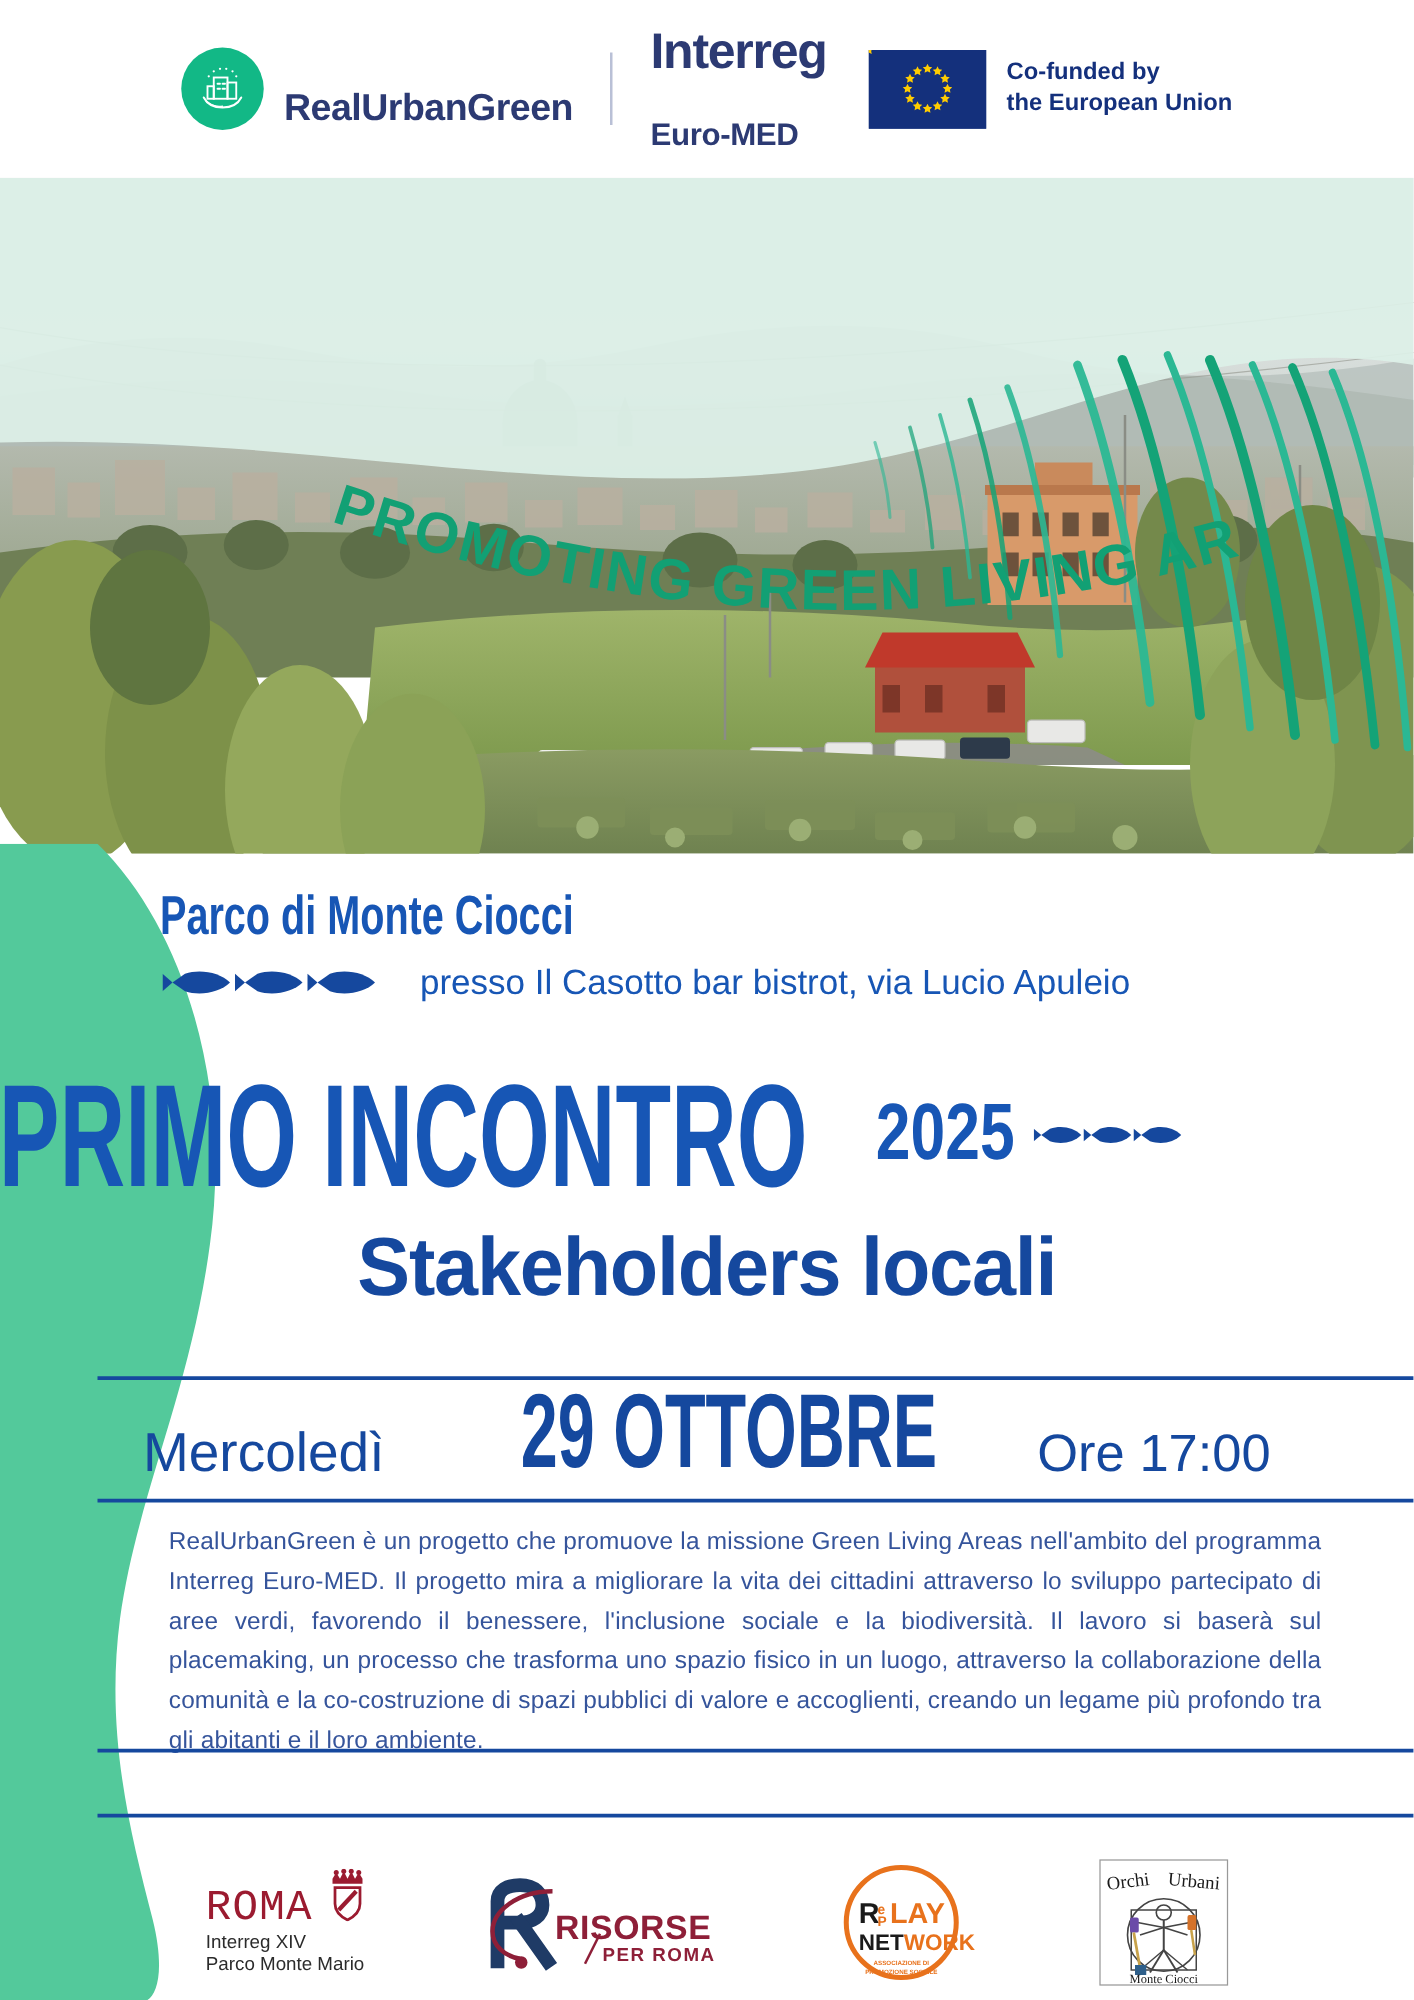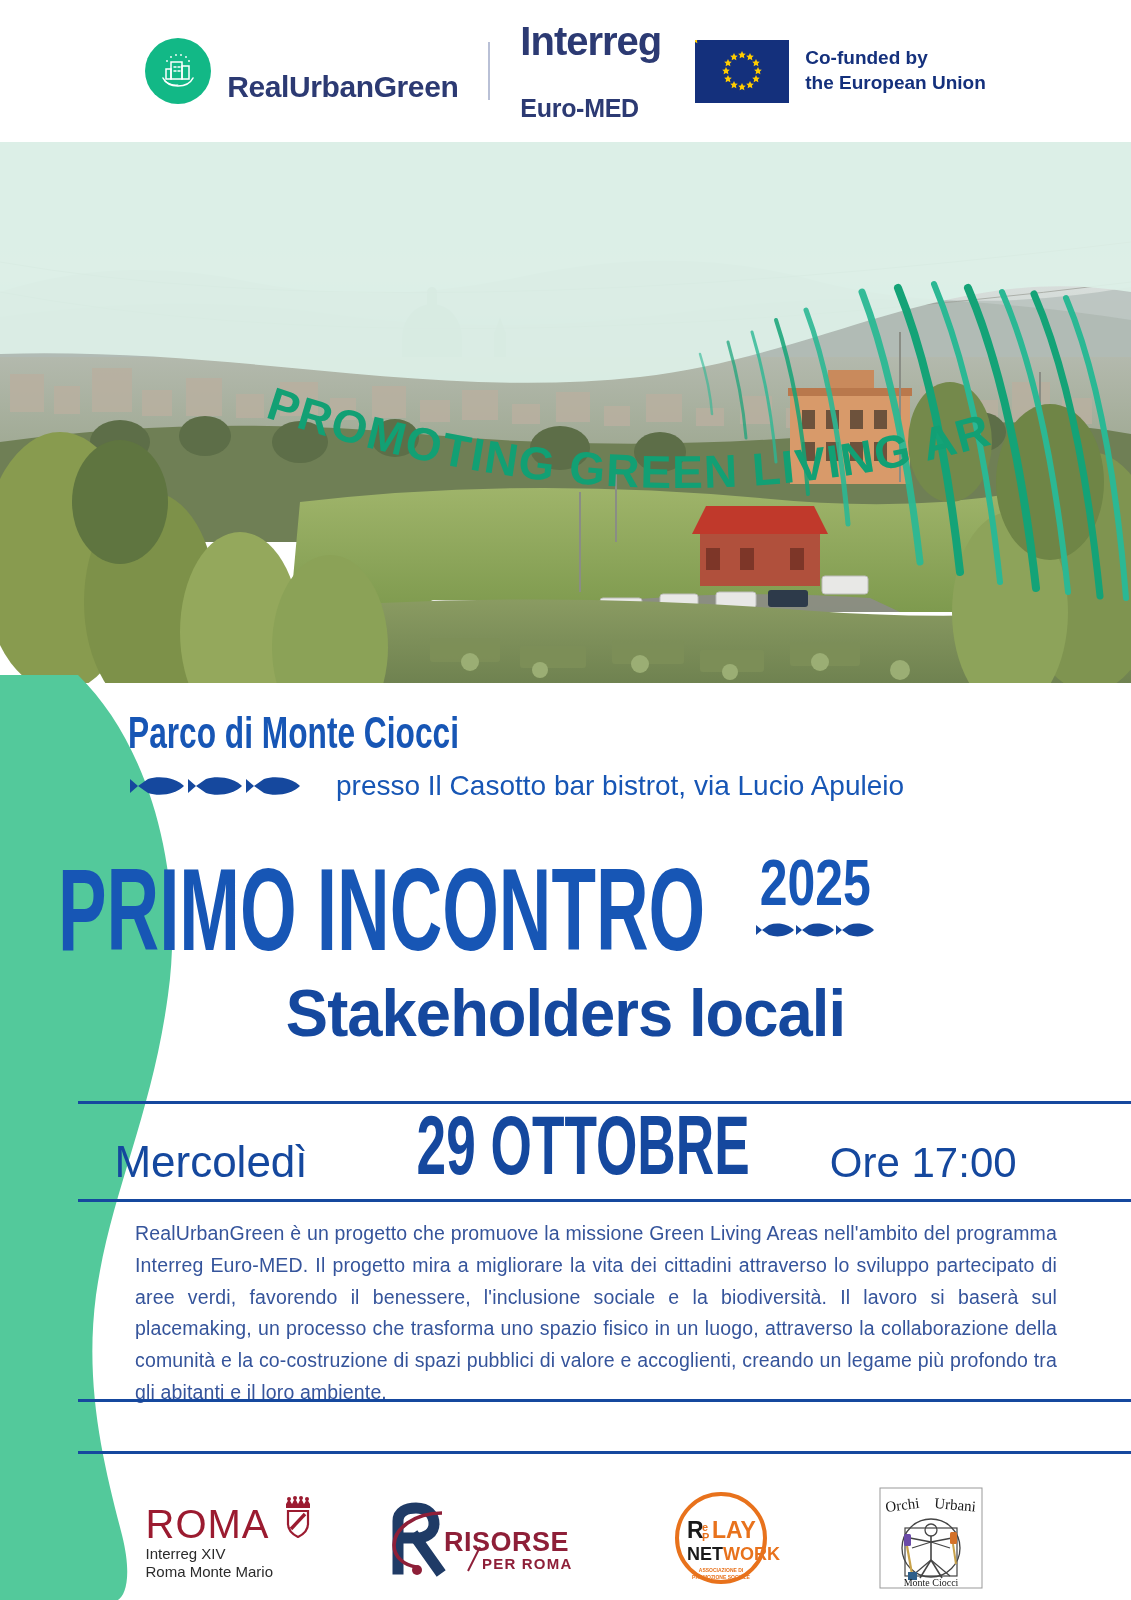--- a/index.html
+++ b/index.html
@@ -109,22 +109,22 @@
     font-family: "Liberation Sans Narrow", "Liberation Sans", sans-serif;
     font-size: 104px; font-weight: bold;
     color: #1756B5;
     transform: scaleX(0.70) scaleY(1.12);
     transform-origin: left top;
     white-space: nowrap;
     line-height: 1;
     margin-left: 10px;
   }
   .year-box {
-    margin-left: -238px; 
-    display: flex; flex-direction: column; align-items: center;
+    margin-left: -238px; margin-top: 22px;
+    display: flex; flex-direction: row; align-items: center;
   }
   .year {
     font-family: "Liberation Sans Narrow", "Liberation Sans", sans-serif;
     font-size: 64px; font-weight: bold; color: #1756B5;
     transform: scaleX(0.78); line-height: 1;
   }
   .year-fish { display: flex; gap: 3px; margin-top: 6px; }
 
   .subtitle {
     position: absolute; left: 0; top: 292px; width: 1131px;
@@ -180,22 +180,22 @@
     height: 120px;
     display: flex; align-items: center; justify-content: center;
     gap: 0px;
     z-index: 12;
   }
   .flogo { display: flex; align-items: center; justify-content: center; }
   .f-roma { width: 250px; }
   .roma-wrap { display: flex; flex-direction: column; }
   .roma-top { display: flex; align-items: flex-end; gap: 10px; }
   .roma-word {
-    font-family: Liberation Sans, sans-serif;
-    font-size: 40px; color: #9B1B30; letter-spacing: 1px;
+    font-family: Liberation Mono, monospace;
+    font-size: 34px; color: #9B1B30; letter-spacing: 1px;
     line-height: 0.9;
   }
   .roma-sub {
     font-size: 15px; color: #2b2b2b; line-height: 1.18; margin-top: 3px;
   }
   .f-rpr { width: 250px; }
   .f-relay { width: 230px; }
   .f-orti { width: 190px; }
 </style>
 </head>
@@ -551,21 +551,21 @@
                   <circle cx="21" cy="2" r="2"></circle>
                     <circle cx="27" cy="3" r="2"></circle>
                 </g>
                 <path d="M8 15 H28 V28 C28 35 22 39 18 41 C14 39 8 35 8 28 Z" fill="none" stroke="#9B1B30" stroke-width="2.2"></path>
                 <line x1="11" y1="33" x2="25" y2="18" stroke="#9B1B30" stroke-width="3.4"></line>
               </svg>
             </span>
           </div>
           <div class="roma-sub">
             <div>Interreg XIV</div>
-            <div>Roma Monte Mario</div>
+            <div>Parco Monte Mario</div>
           </div>
         </div>
       </div>
 
       <div class="flogo f-rpr">
         <svg width="210" height="78" viewBox="0 0 210 78">
           <g>
             <path d="M22,70 L22,22 C22,13 30,9 40,9 C52,9 58,16 58,25 C58,34 50,39 40,39 L30,39" fill="none" stroke="#1F3B66" stroke-width="11" stroke-linecap="square"></path>
             <path d="M40,39 L62,70" fill="none" stroke="#1F3B66" stroke-width="11" stroke-linecap="square"></path>
             <path d="M66,14 C38,14 18,30 18,46 C18,58 28,66 40,68" fill="none" stroke="#8E1F38" stroke-width="3.6"></path>

